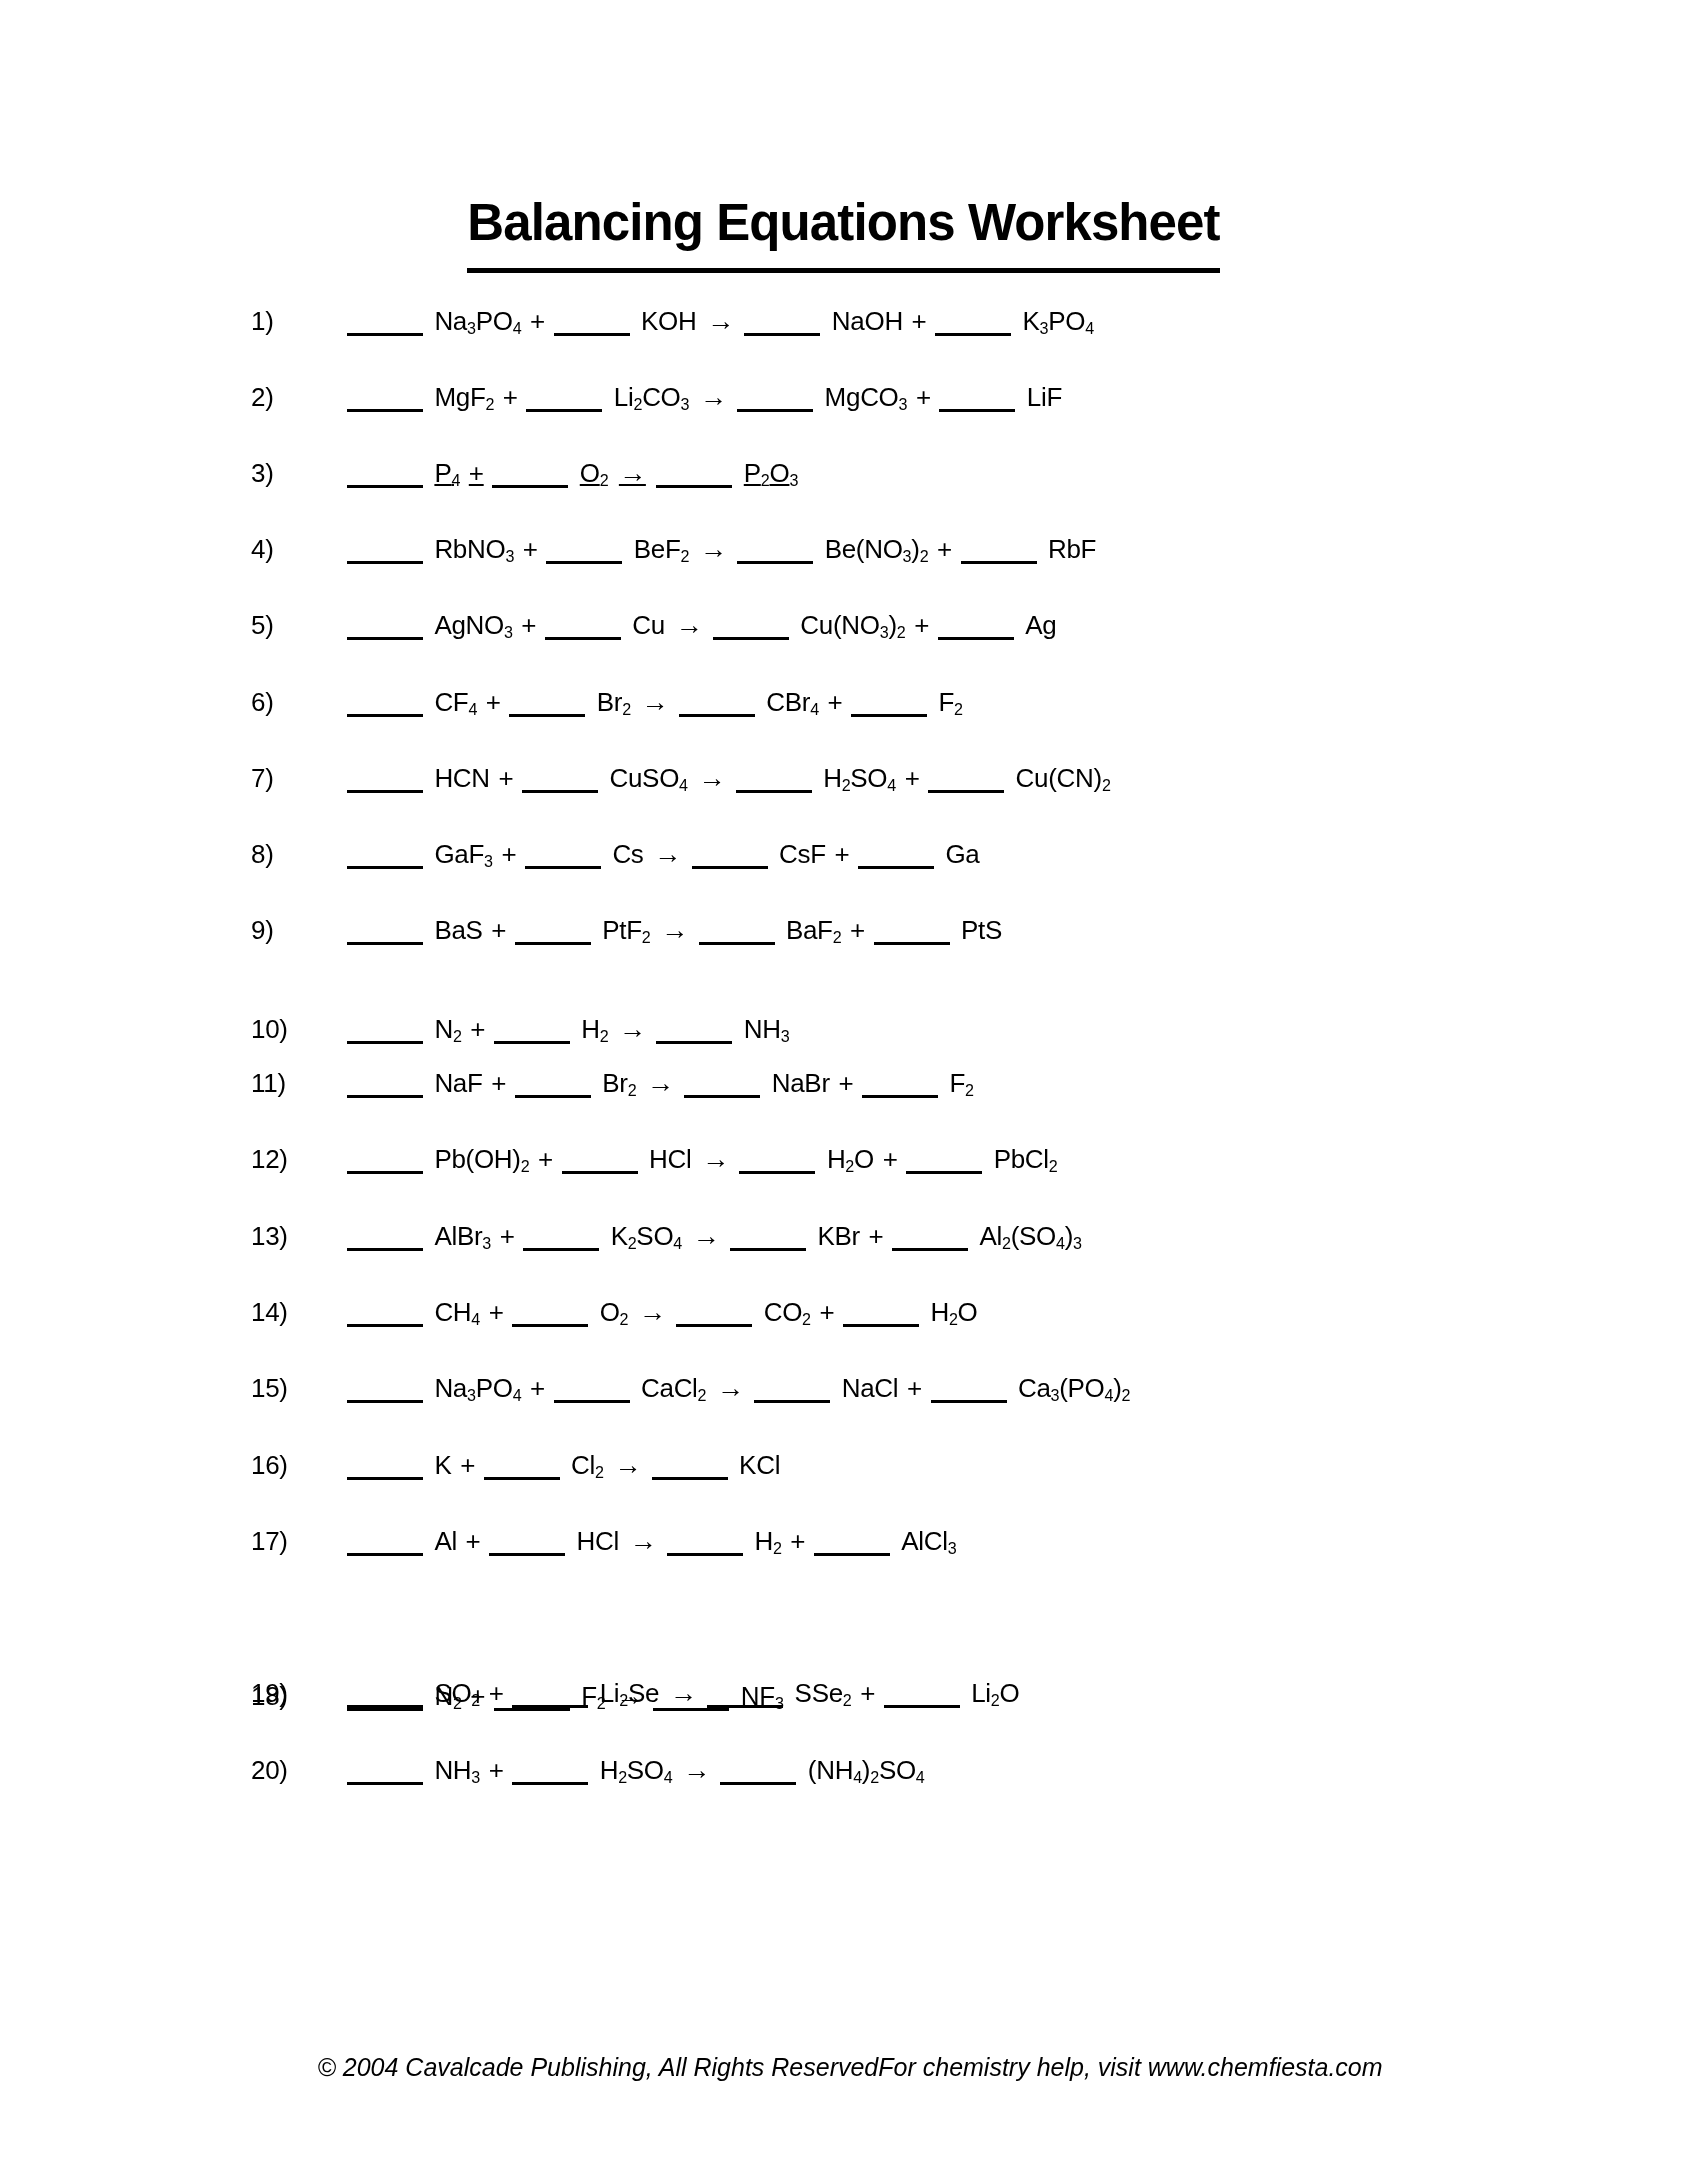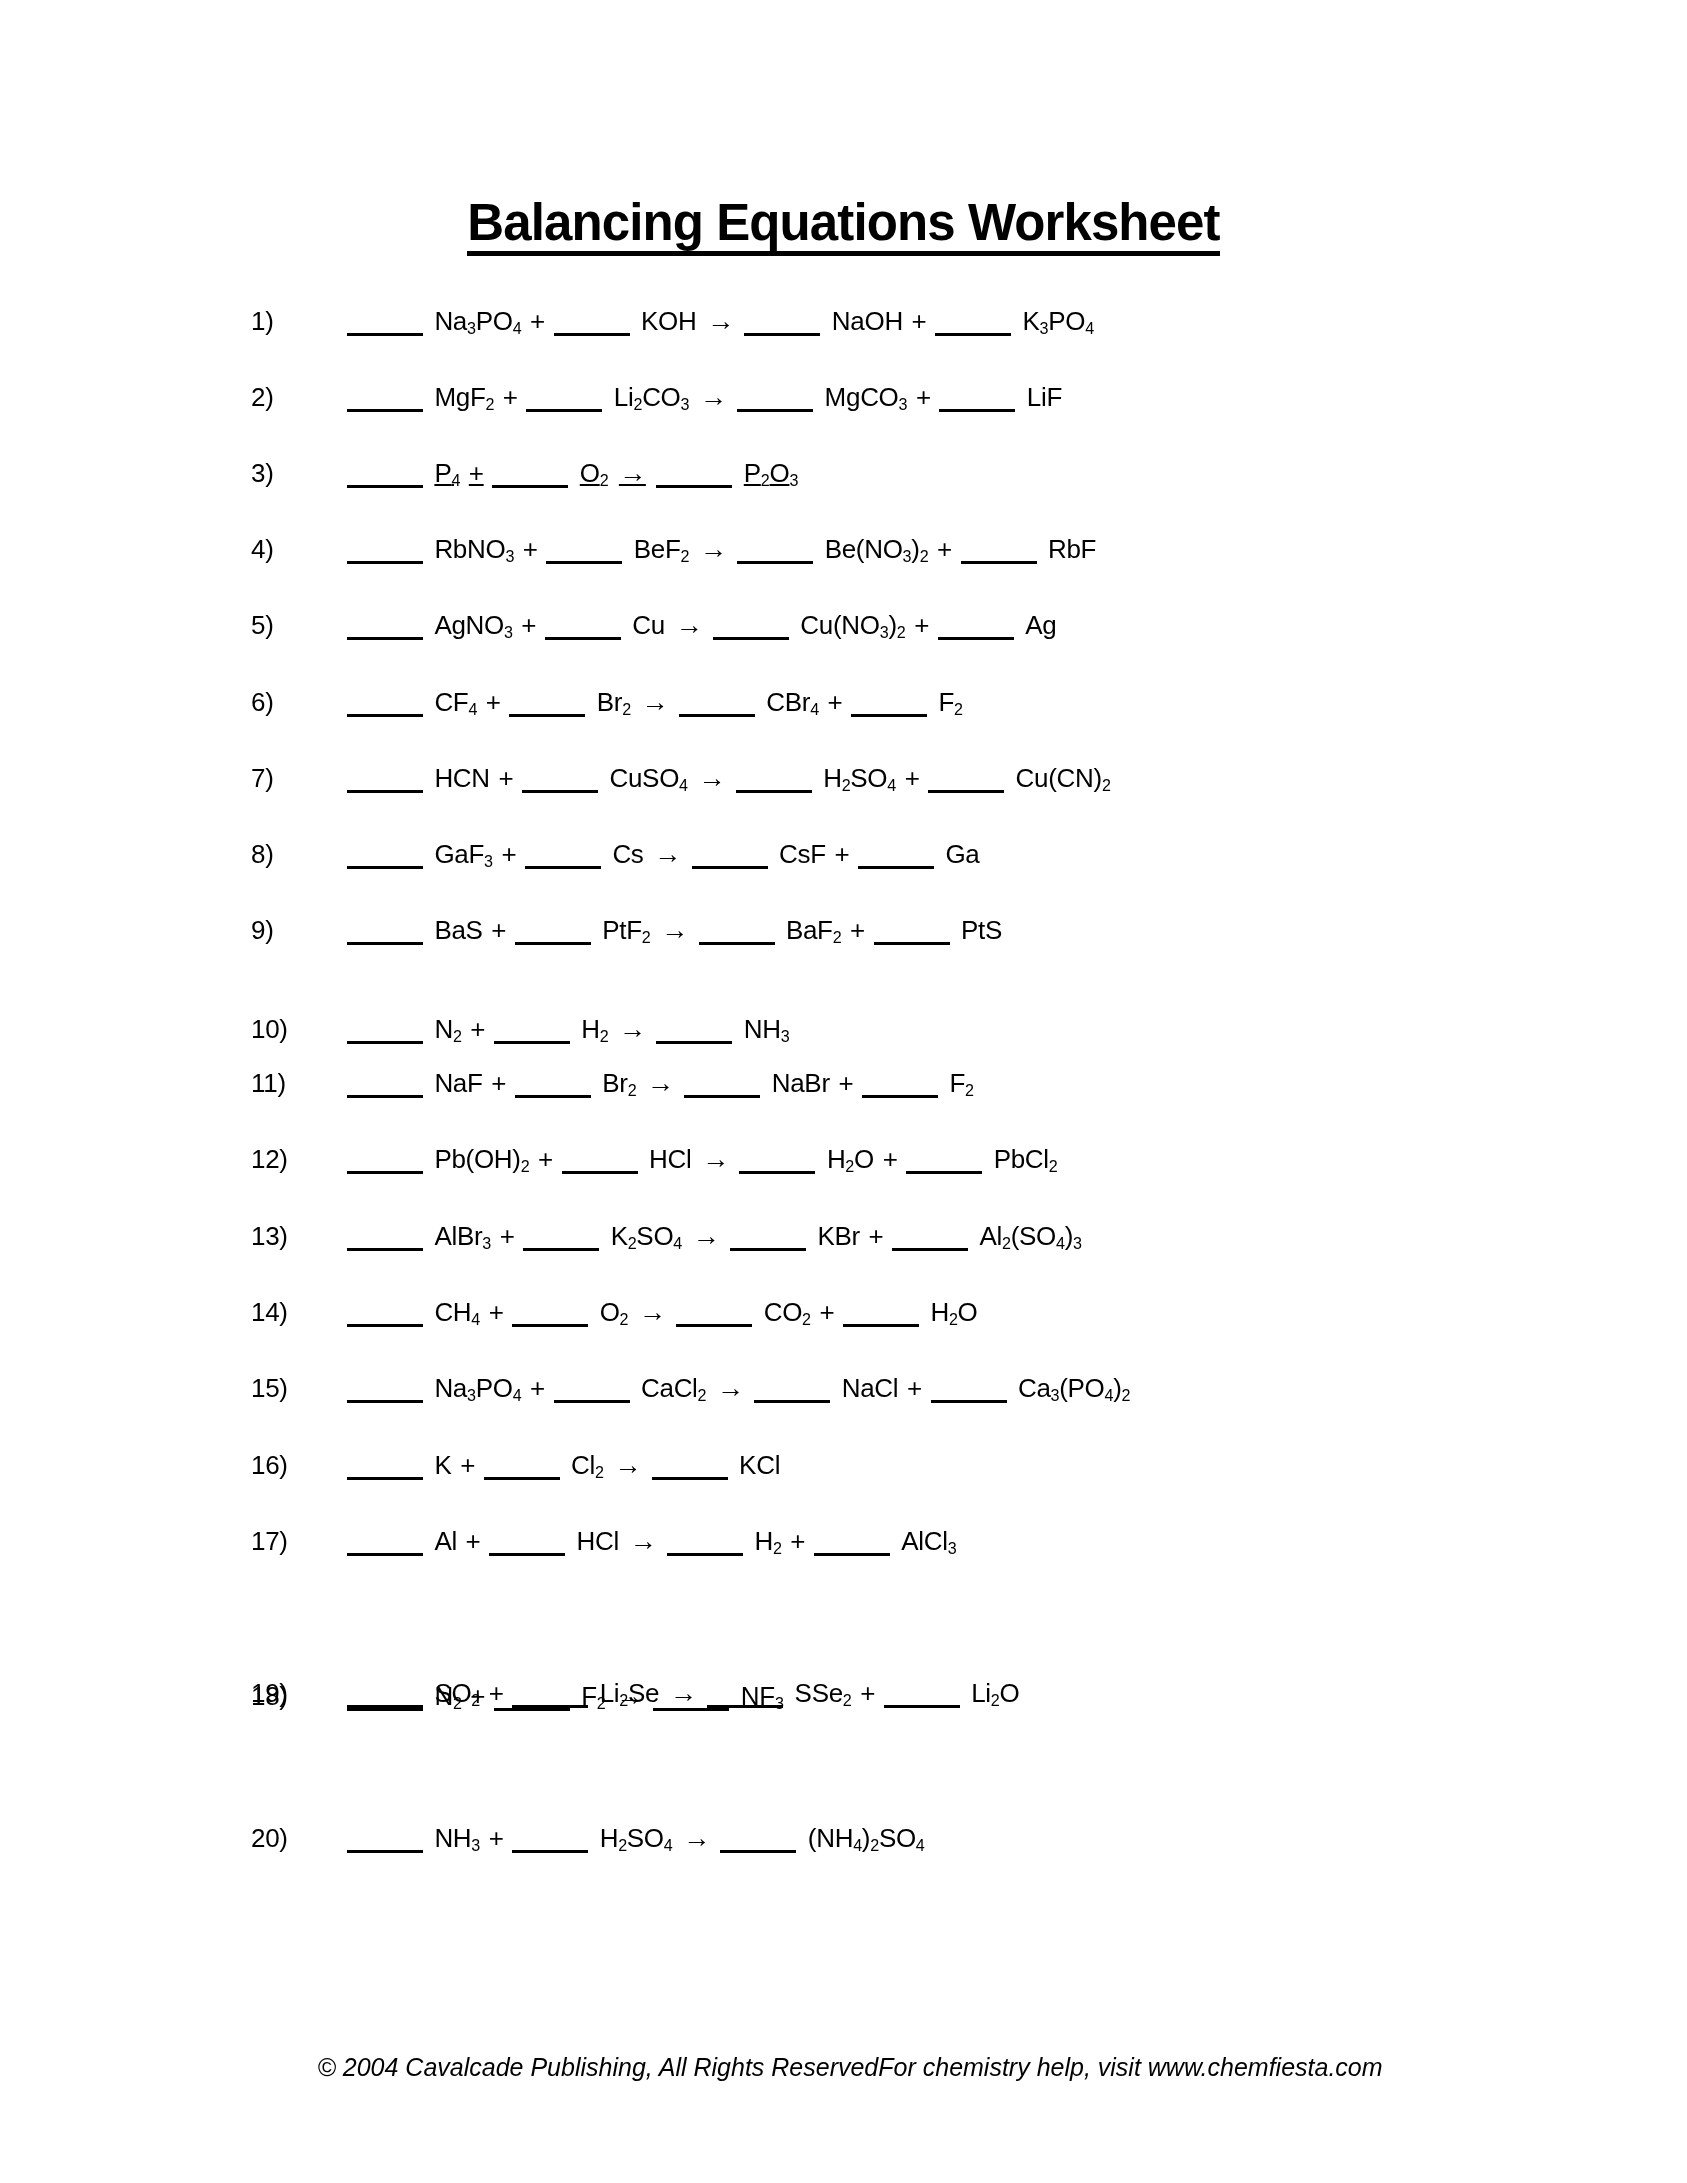--- a/index.html
+++ b/index.html
@@ -21,21 +21,21 @@
     width: 100%;
     text-align: center;
     font-weight: bold;
     font-size: 51px;
     line-height: 1;
     letter-spacing: -0.9px;
   }
   .title-text {
     display: inline-block;
     border-bottom: 5.2px solid #000;
-    padding-bottom: 3px;
+    padding-bottom: 20px;
   }
   .eq-row {
     position: absolute;
     left: 251px;
     font-size: 26px;
     line-height: 1;
     white-space: nowrap;
     letter-spacing: -0.3px;
   }
   .num {
@@ -93,21 +93,21 @@
       <div class="eq-row" style="top: 993px; margin-top: 22px;"><span class="num">10)</span><span class="blank"></span><span class="formula">N<sub>2</sub></span><span class="plus">+</span><span class="blank"></span><span class="formula">H<sub>2</sub></span><span class="arrow">→</span><span class="blank"></span><span class="formula">NH<sub>3</sub></span></div>
       <div class="eq-row" style="top: 1069px;"><span class="num">11)</span><span class="blank"></span><span class="formula">NaF</span><span class="plus">+</span><span class="blank"></span><span class="formula">Br<sub>2</sub></span><span class="arrow">→</span><span class="blank"></span><span class="formula">NaBr</span><span class="plus">+</span><span class="blank"></span><span class="formula">F<sub>2</sub></span></div>
       <div class="eq-row" style="top: 1145px;"><span class="num">12)</span><span class="blank"></span><span class="formula">Pb(OH)<sub>2</sub></span><span class="plus">+</span><span class="blank"></span><span class="formula">HCl</span><span class="arrow">→</span><span class="blank"></span><span class="formula">H<sub>2</sub>O</span><span class="plus">+</span><span class="blank"></span><span class="formula">PbCl<sub>2</sub></span></div>
       <div class="eq-row" style="top: 1222px;"><span class="num">13)</span><span class="blank"></span><span class="formula">AlBr<sub>3</sub></span><span class="plus">+</span><span class="blank"></span><span class="formula">K<sub>2</sub>SO<sub>4</sub></span><span class="arrow">→</span><span class="blank"></span><span class="formula">KBr</span><span class="plus">+</span><span class="blank"></span><span class="formula">Al<sub>2</sub>(SO<sub>4</sub>)<sub>3</sub></span></div>
       <div class="eq-row" style="top: 1298px;"><span class="num">14)</span><span class="blank"></span><span class="formula">CH<sub>4</sub></span><span class="plus">+</span><span class="blank"></span><span class="formula">O<sub>2</sub></span><span class="arrow">→</span><span class="blank"></span><span class="formula">CO<sub>2</sub></span><span class="plus">+</span><span class="blank"></span><span class="formula">H<sub>2</sub>O</span></div>
       <div class="eq-row" style="top: 1374px;"><span class="num">15)</span><span class="blank"></span><span class="formula">Na<sub>3</sub>PO<sub>4</sub></span><span class="plus">+</span><span class="blank"></span><span class="formula">CaCl<sub>2</sub></span><span class="arrow">→</span><span class="blank"></span><span class="formula">NaCl</span><span class="plus">+</span><span class="blank"></span><span class="formula">Ca<sub>3</sub>(PO<sub>4</sub>)<sub>2</sub></span></div>
       <div class="eq-row" style="top: 1451px;"><span class="num">16)</span><span class="blank"></span><span class="formula">K</span><span class="plus">+</span><span class="blank"></span><span class="formula">Cl<sub>2</sub></span><span class="arrow">→</span><span class="blank"></span><span class="formula">KCl</span></div>
       <div class="eq-row" style="top: 1527px;"><span class="num">17)</span><span class="blank"></span><span class="formula">Al</span><span class="plus">+</span><span class="blank"></span><span class="formula">HCl</span><span class="arrow">→</span><span class="blank"></span><span class="formula">H<sub>2</sub></span><span class="plus">+</span><span class="blank"></span><span class="formula">AlCl<sub>3</sub></span></div>
       <div class="eq-row" style="top: 1682px;"><span class="num">18)</span><span class="blank"></span><span class="formula">N<sub>2</sub></span><span class="plus">+</span><span class="blank"></span><span class="formula">F<sub>2</sub></span><span class="arrow">→</span><span class="blank"></span><span class="formula">NF<sub>3</sub></span></div>
       <div class="eq-row" style="top: 1679px;"><span class="num">19)</span><span class="blank"></span><span class="formula">SO<sub>2</sub></span><span class="plus">+</span><span class="blank"></span><span class="formula">Li<sub>2</sub>Se</span><span class="arrow">→</span><span class="blank"></span><span class="formula">SSe<sub>2</sub></span><span class="plus">+</span><span class="blank"></span><span class="formula">Li<sub>2</sub>O</span></div>
-      <div class="eq-row" style="top: 1824px;"><span class="num">20)</span><span class="blank"></span><span class="formula">NH<sub>3</sub></span><span class="plus">+</span><span class="blank"></span><span class="formula">H<sub>2</sub>SO<sub>4</sub></span><span class="arrow">→</span><span class="blank"></span><span class="formula">(NH<sub>4</sub>)<sub>2</sub>SO<sub>4</sub></span></div>
+      <div class="eq-row" style="top: 1756px;"><span class="num">20)</span><span class="blank"></span><span class="formula">NH<sub>3</sub></span><span class="plus">+</span><span class="blank"></span><span class="formula">H<sub>2</sub>SO<sub>4</sub></span><span class="arrow">→</span><span class="blank"></span><span class="formula">(NH<sub>4</sub>)<sub>2</sub>SO<sub>4</sub></span></div>
     </div>
 
   <div class="footer">
     <span>© 2004 Cavalcade Publishing, All Rights Reserved</span>
     <span>For chemistry help, visit www.chemfiesta.com</span>
   </div>
 
 </div>
 
 

